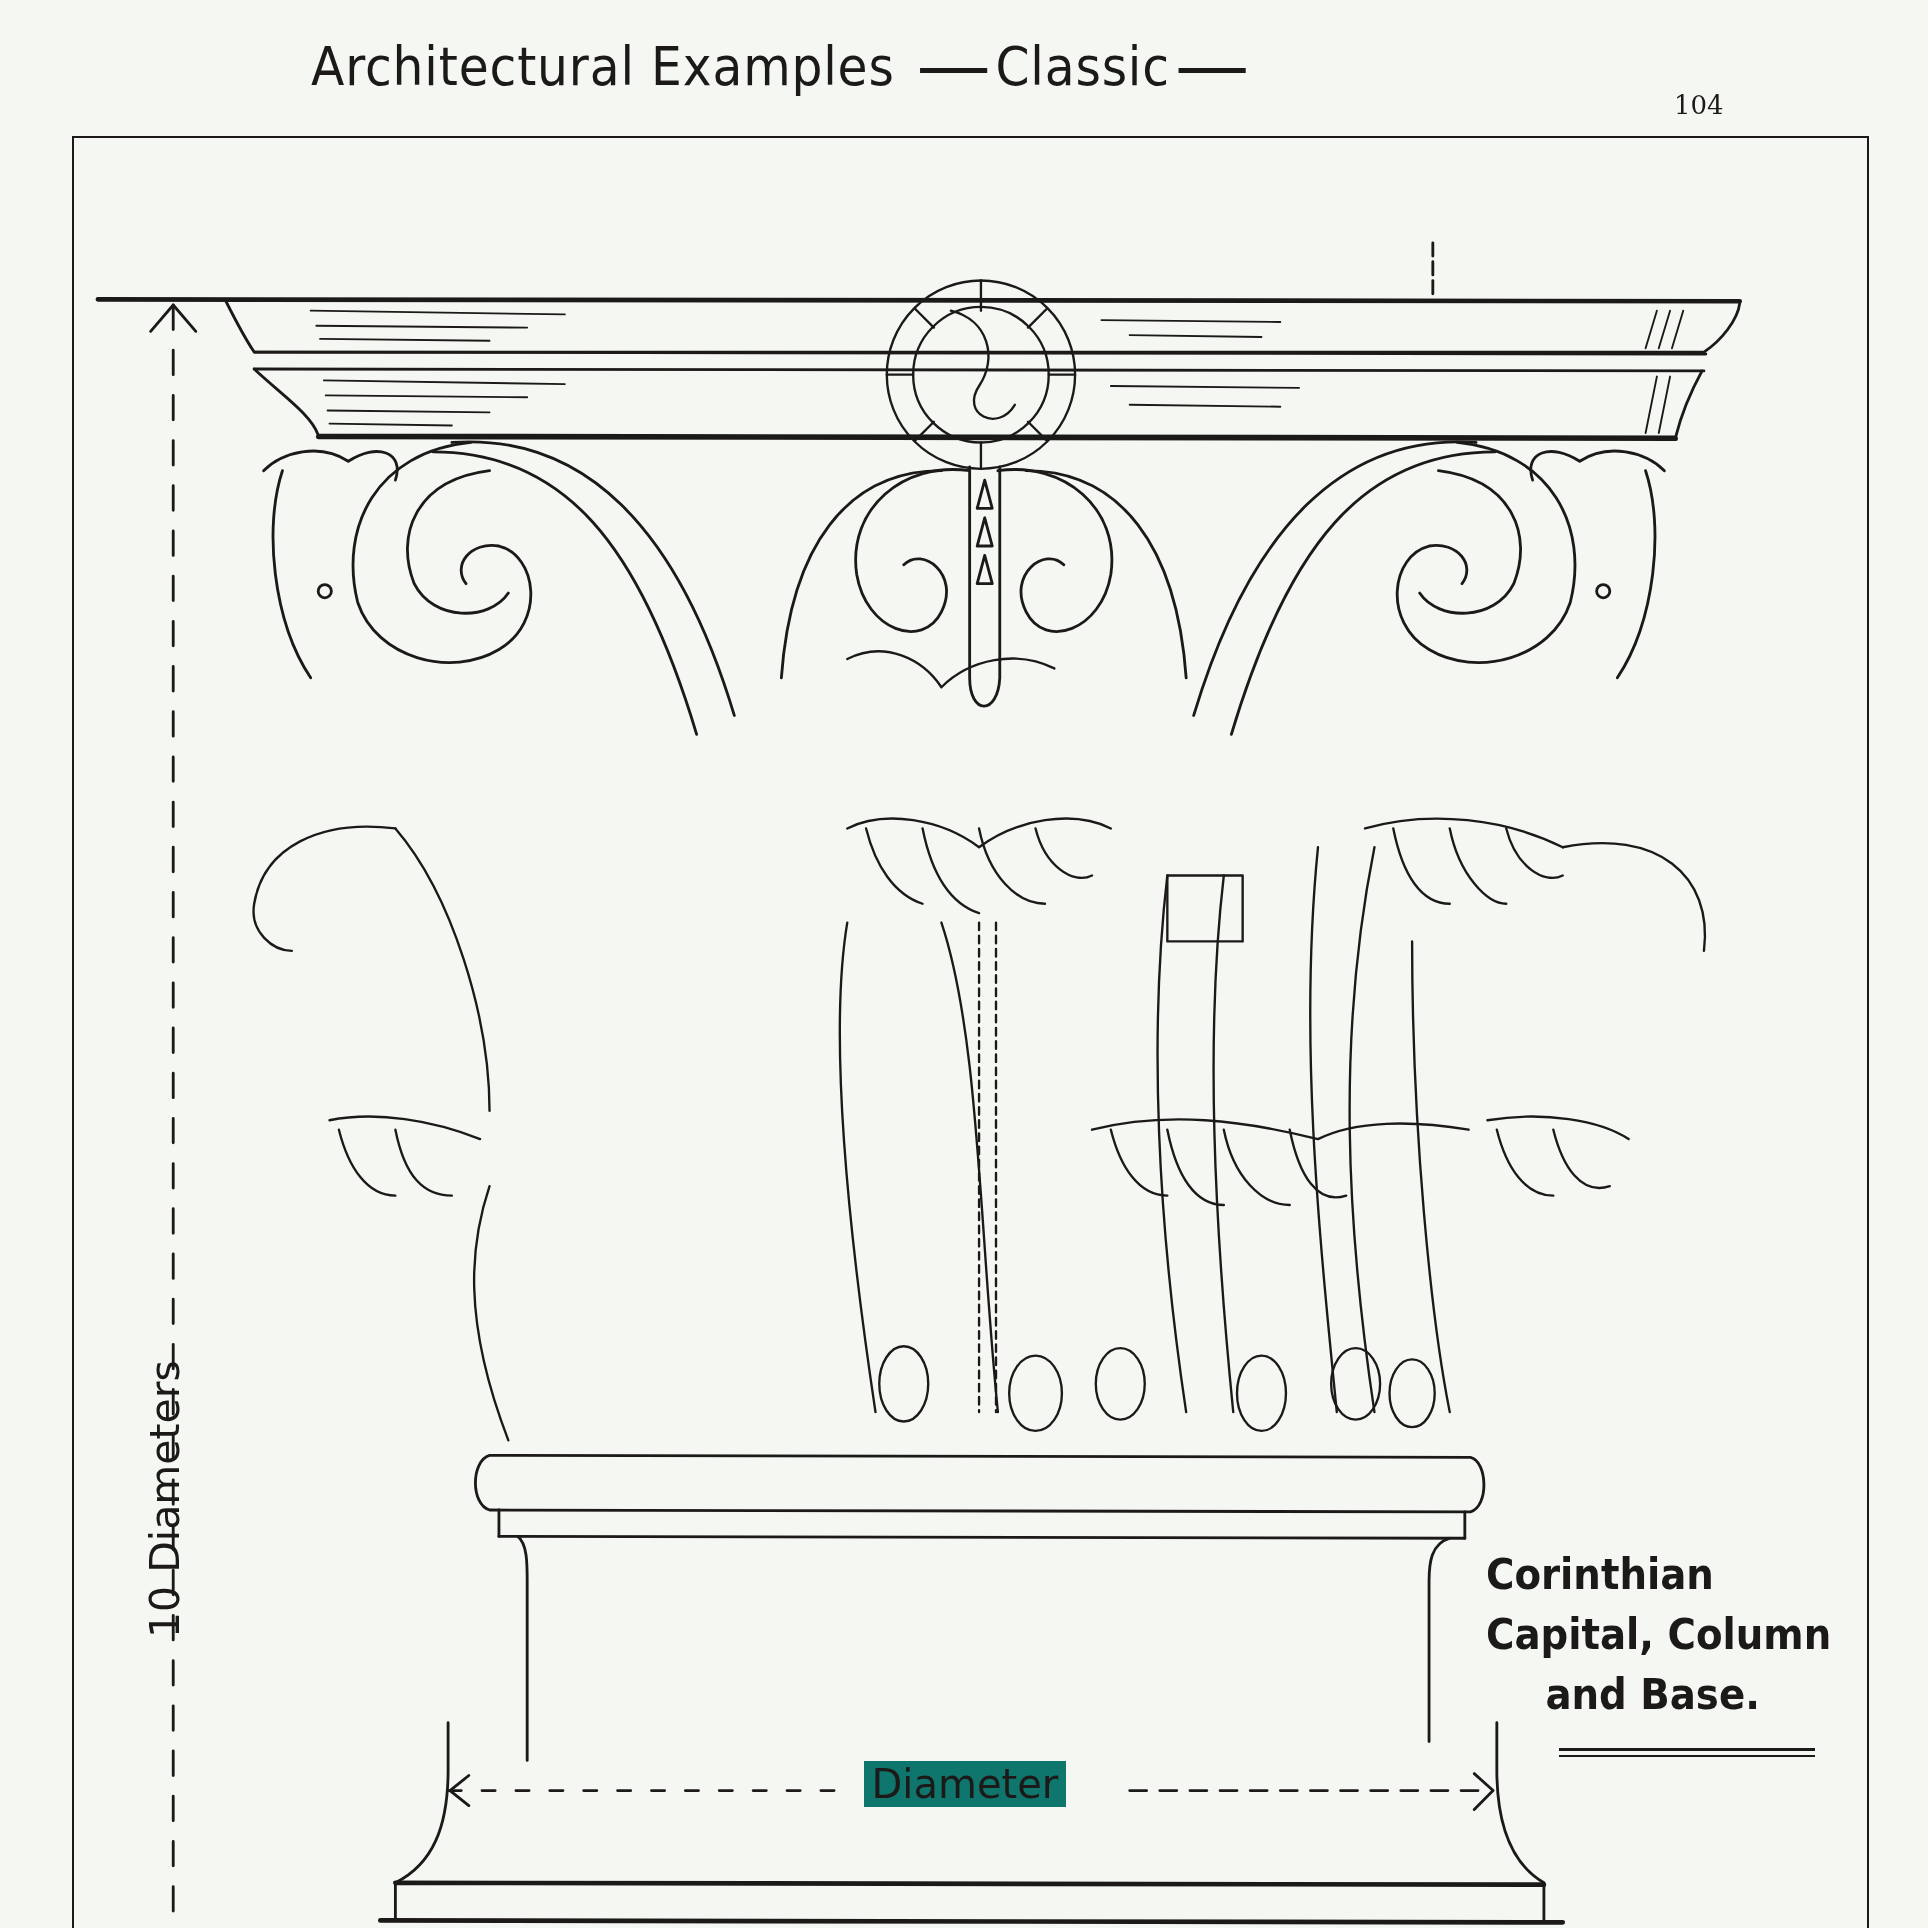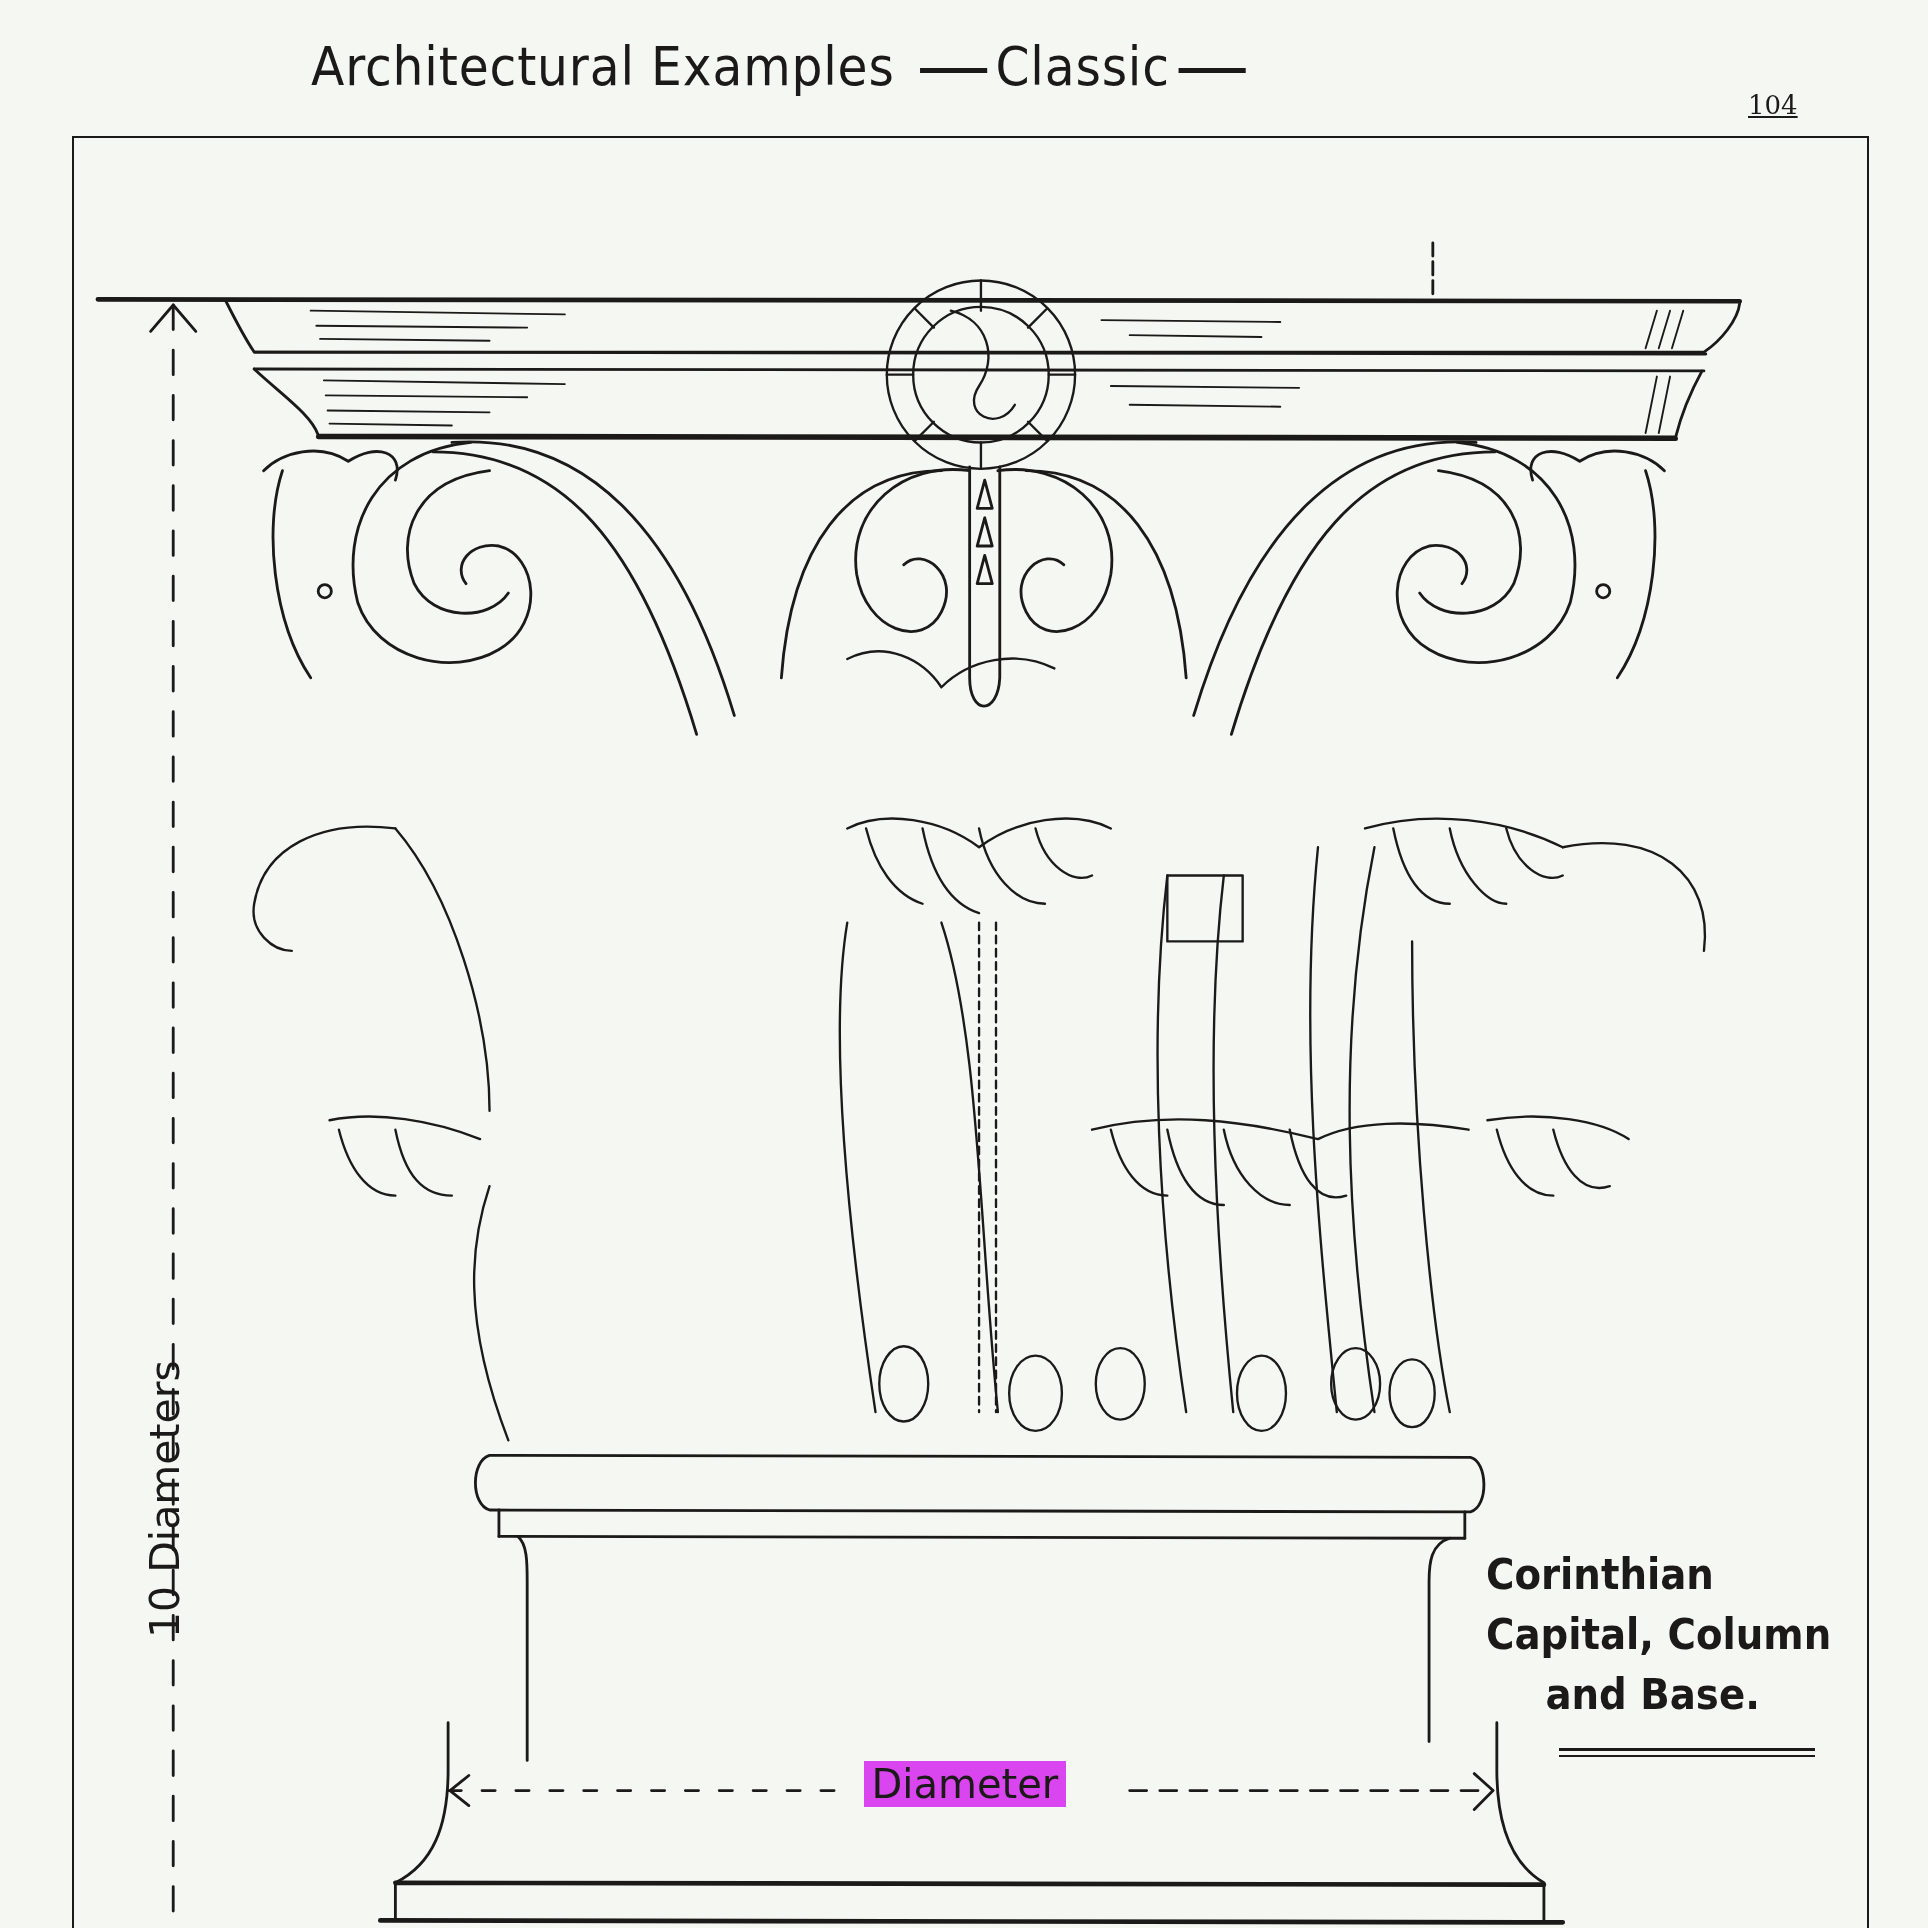--- a/index.html
+++ b/index.html
@@ -12,23 +12,22 @@
   }
   .page-title {
     position:absolute; left:311px; top:36px;
     font-size:53px; letter-spacing:0.9px; font-weight:normal;
     font-family:"DejaVu Sans", sans-serif;
     transform:scaleX(0.92); transform-origin:left top;
     white-space:nowrap;
   }
   .page-title .dash { display:inline-block; width:73px; height:4.7px; background:#1c1a18; vertical-align:middle; margin:0 9.4px; }
   .page-number {
-    position:absolute; left:1748px; top:90px; font-size:26px;
+    position:absolute; left:1674px; top:90px; font-size:26px;
     font-family:"DejaVu Serif", serif;
-    text-decoration:underline;
   }
   .frame {
     position:absolute; left:72px; top:136px; width:1797px; height:1817px;
     border:2.8px solid #1c1a18; border-bottom:none; box-sizing:border-box;
   }
   svg.drawing { position:absolute; left:0; top:0; }
   .caption {
     position:absolute; left:1486px; top:1544px;
     font-size:43px; line-height:60px;
     font-family:"DejaVu Sans", sans-serif; font-weight:bold;
@@ -40,21 +39,21 @@
     border-top:3.8px solid #1c1a18; border-bottom:2.8px solid #1c1a18; box-sizing:border-box;
   }
   .dim-vertical-label {
     position:absolute; left:141px; top:1638px;
     font-size:41px; transform:rotate(-90deg); transform-origin:left top;
     white-space:nowrap; font-family:"DejaVu Sans", sans-serif;
   }
   .dim-horizontal-label {
     position:absolute; left:864px; top:1761px; font-size:40px;
     font-family:"DejaVu Sans", sans-serif;
-    background:#d946ef; padding:0 7.5px;
+    background:#0f766e; padding:0 7.5px;
   }
 </style>
 </head>
 <body>
 
 <div class="page-title">
   <span>Architectural Examples</span>
   <span class="dash"></span><span>Classic</span><span class="dash"></span>
 </div>
 <div class="page-number">104</div>

